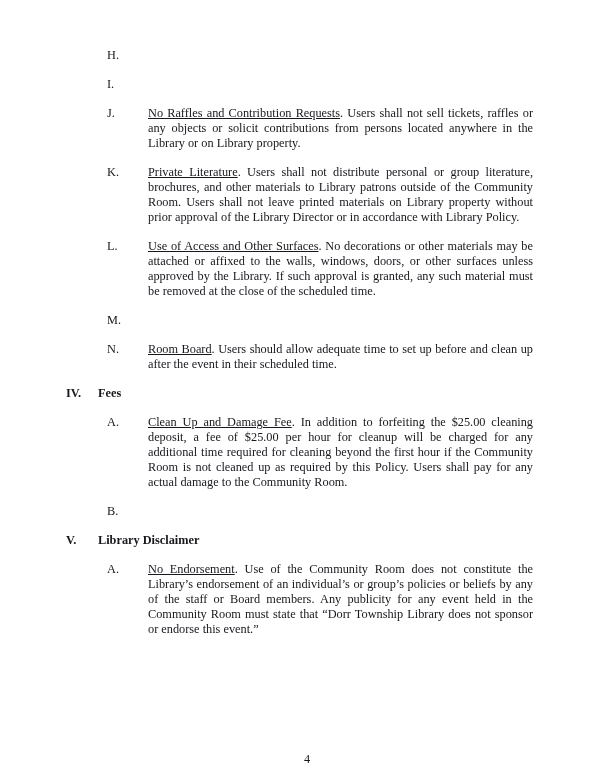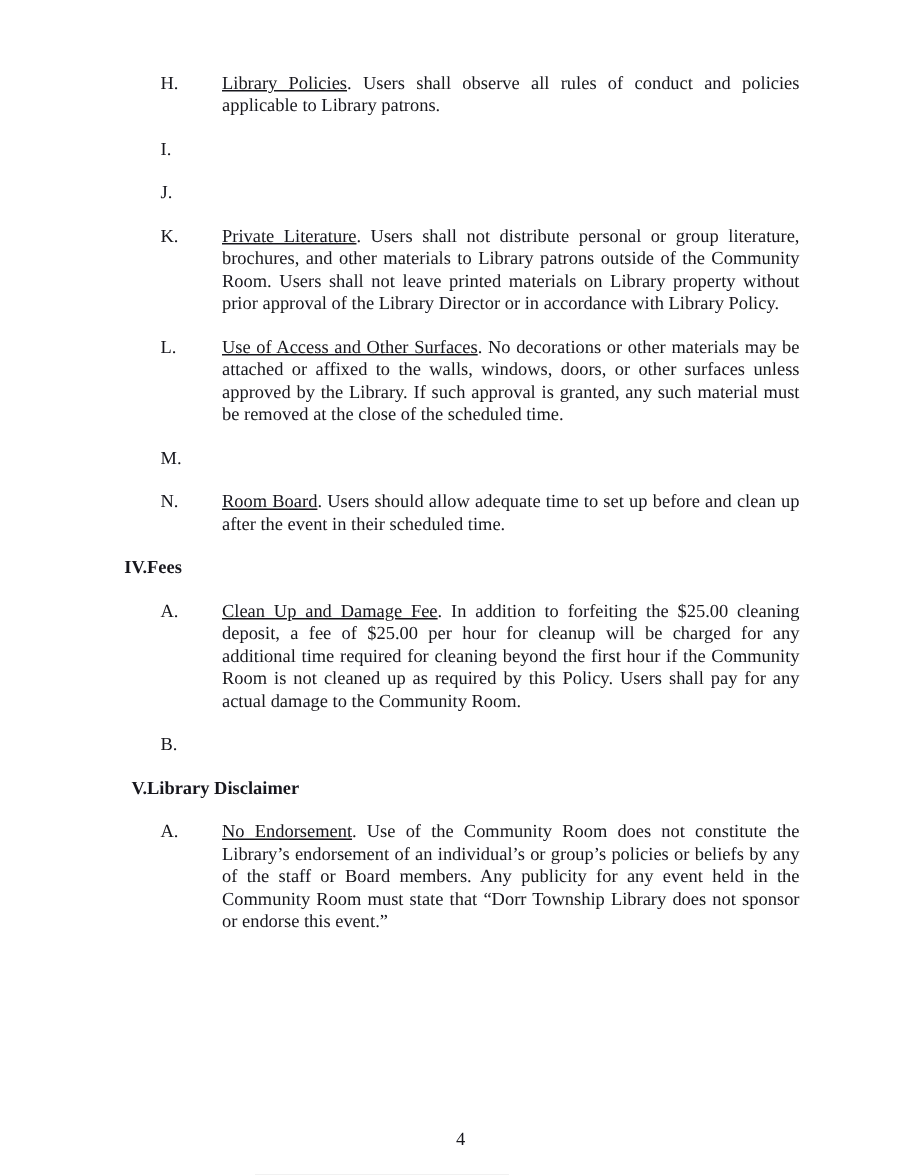--- a/index.html
+++ b/index.html
@@ -34,48 +34,47 @@
     margin: 0;
     width: 385px;
     text-align: justify;
   }
   .u { text-decoration: underline; }
   
   .sect {
     display: flex;
     margin: 0 0 14px 0;
     font-weight: bold;
-    text-align: right;
   }
   .sect .num { flex: 0 0 32px; }  
   .pageno {
     position: absolute;
     top: 752px;
     left: 0;
     width: 100%;
     text-align: center;
   }
 </style>
 </head>
 <body>
 
 <div class="page">
   <div class="content">
 
     <div class="li">
       <span class="ltr">H.</span>
-      <p class="txt"><span class="u">Library Policies</span><span>.  Users shall observe all rules of conduct and policies applicable to Library patrons.</span></p>
     </div>
 
     <div class="li">
       <span class="ltr">I.</span>
     </div>
 
     <div class="li">
       <span class="ltr">J.</span>
+      <p class="txt"><span class="u">No Raffles and Contribution Requests</span><span>.  Users shall not sell tickets, raffles or any objects or solicit contributions from persons located anywhere in the Library or on Library property.</span></p>
     </div>
 
     <div class="li">
       <span class="ltr">K.</span>
       <p class="txt"><span class="u">Private Literature</span><span>.  Users shall not distribute personal or group literature, brochures, and other materials to Library patrons outside of the Community Room.  Users shall not leave printed materials on Library property without prior approval of the Library Director or in accordance with Library Policy.</span></p>
     </div>
 
     <div class="li">
       <span class="ltr">L.</span>
       <p class="txt"><span class="u">Use of Access and Other Surfaces</span><span>.  No decorations or other materials may be attached or affixed to the walls, windows, doors, or other surfaces unless approved by the Library.  If such approval is granted, any such material must be removed at the close of the scheduled time.</span></p>

